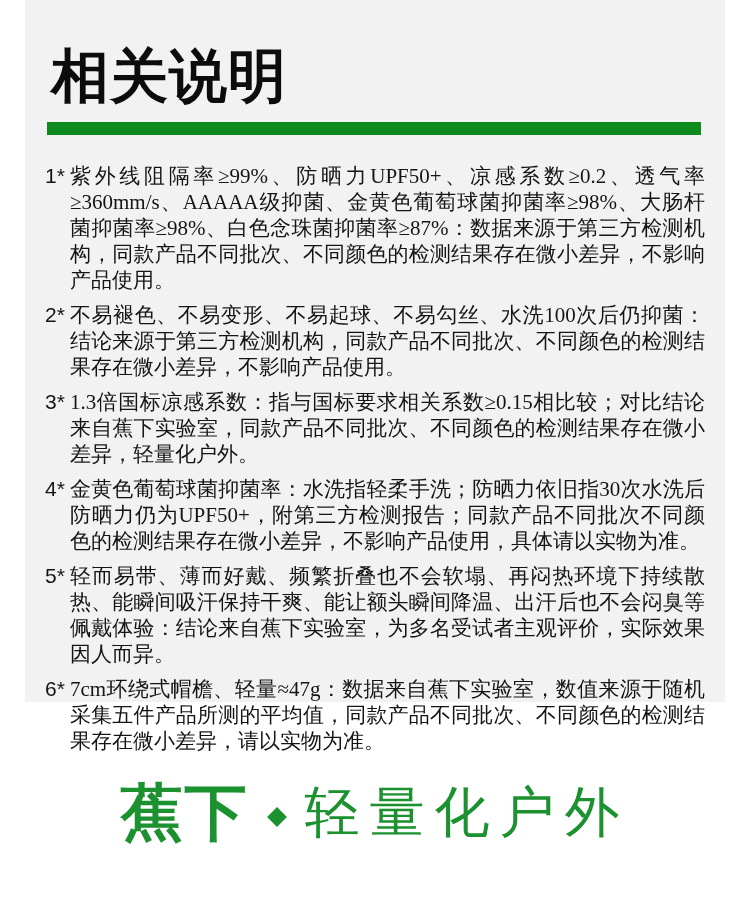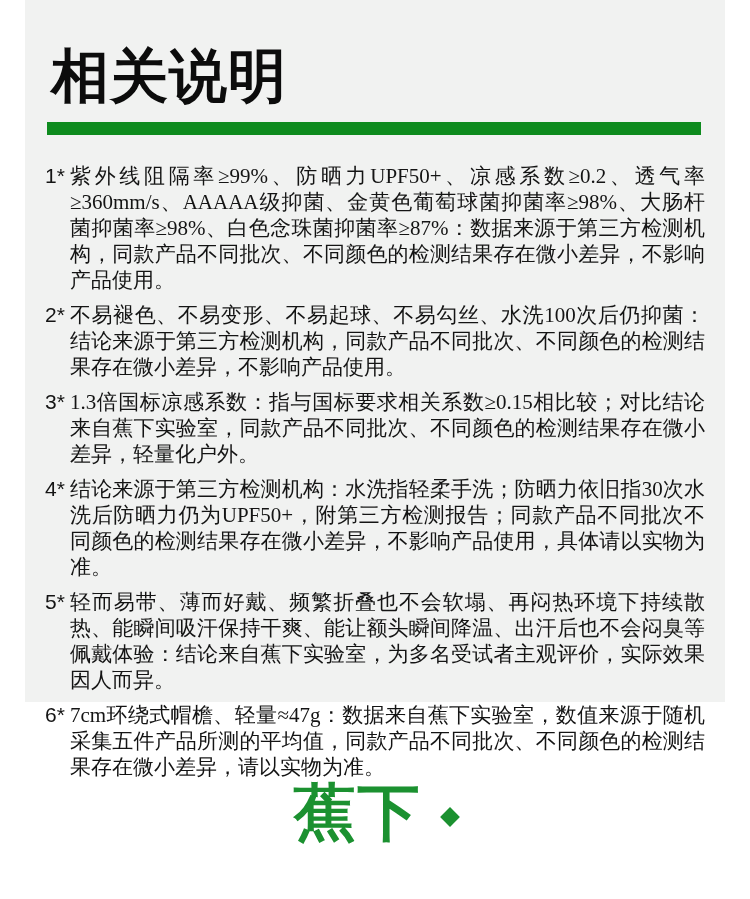--- a/index.html
+++ b/index.html
@@ -115,31 +115,32 @@
       <div class="note">
         <span class="marker">2*</span>
         <span class="text">不易褪色、不易变形、不易起球、不易勾丝、水洗100次后仍抑菌：结论来源于第三方检测机构，同款产品不同批次、不同颜色的检测结果存在微小差异，不影响产品使用。</span>
       </div>
       <div class="note">
         <span class="marker">3*</span>
         <span class="text">1.3倍国标凉感系数：指与国标要求相关系数≥0.15相比较；对比结论来自蕉下实验室，同款产品不同批次、不同颜色的检测结果存在微小差异，轻量化户外。</span>
       </div>
       <div class="note">
         <span class="marker">4*</span>
-        <span class="text">结论来源于第三方检测机构：水洗指轻柔手洗；防晒力依旧指30次水洗后防晒力仍为UPF50+，附第三方检测报告；同款产品不同批次不同颜色的检测结果存在微小差异，不影响产品使用，具体请以实物为准。</span>
+        <span class="text">金黄色葡萄球菌抑菌率：水洗指轻柔手洗；防晒力依旧指30次水洗后防晒力仍为UPF50+，附第三方检测报告；同款产品不同批次不同颜色的检测结果存在微小差异，不影响产品使用，具体请以实物为准。</span>
       </div>
       <div class="note">
         <span class="marker">5*</span>
         <span class="text">轻而易带、薄而好戴、频繁折叠也不会软塌、再闷热环境下持续散热、能瞬间吸汗保持干爽、能让额头瞬间降温、出汗后也不会闷臭等佩戴体验：结论来自蕉下实验室，为多名受试者主观评价，实际效果因人而异。</span>
       </div>
       <div class="note">
         <span class="marker">6*</span>
         <span class="text">7cm环绕式帽檐、轻量≈47g：数据来自蕉下实验室，数值来源于随机采集五件产品所测的平均值，同款产品不同批次、不同颜色的检测结果存在微小差异，请以实物为准。</span>
       </div>
     </div>
   </div>
 
   <div class="footer">
     <span class="brand">蕉下</span>
     <span class="diamond"></span>
+    <span class="tagline">轻量化户外</span>
   </div>
 
 </div>
 
 </body></html>

